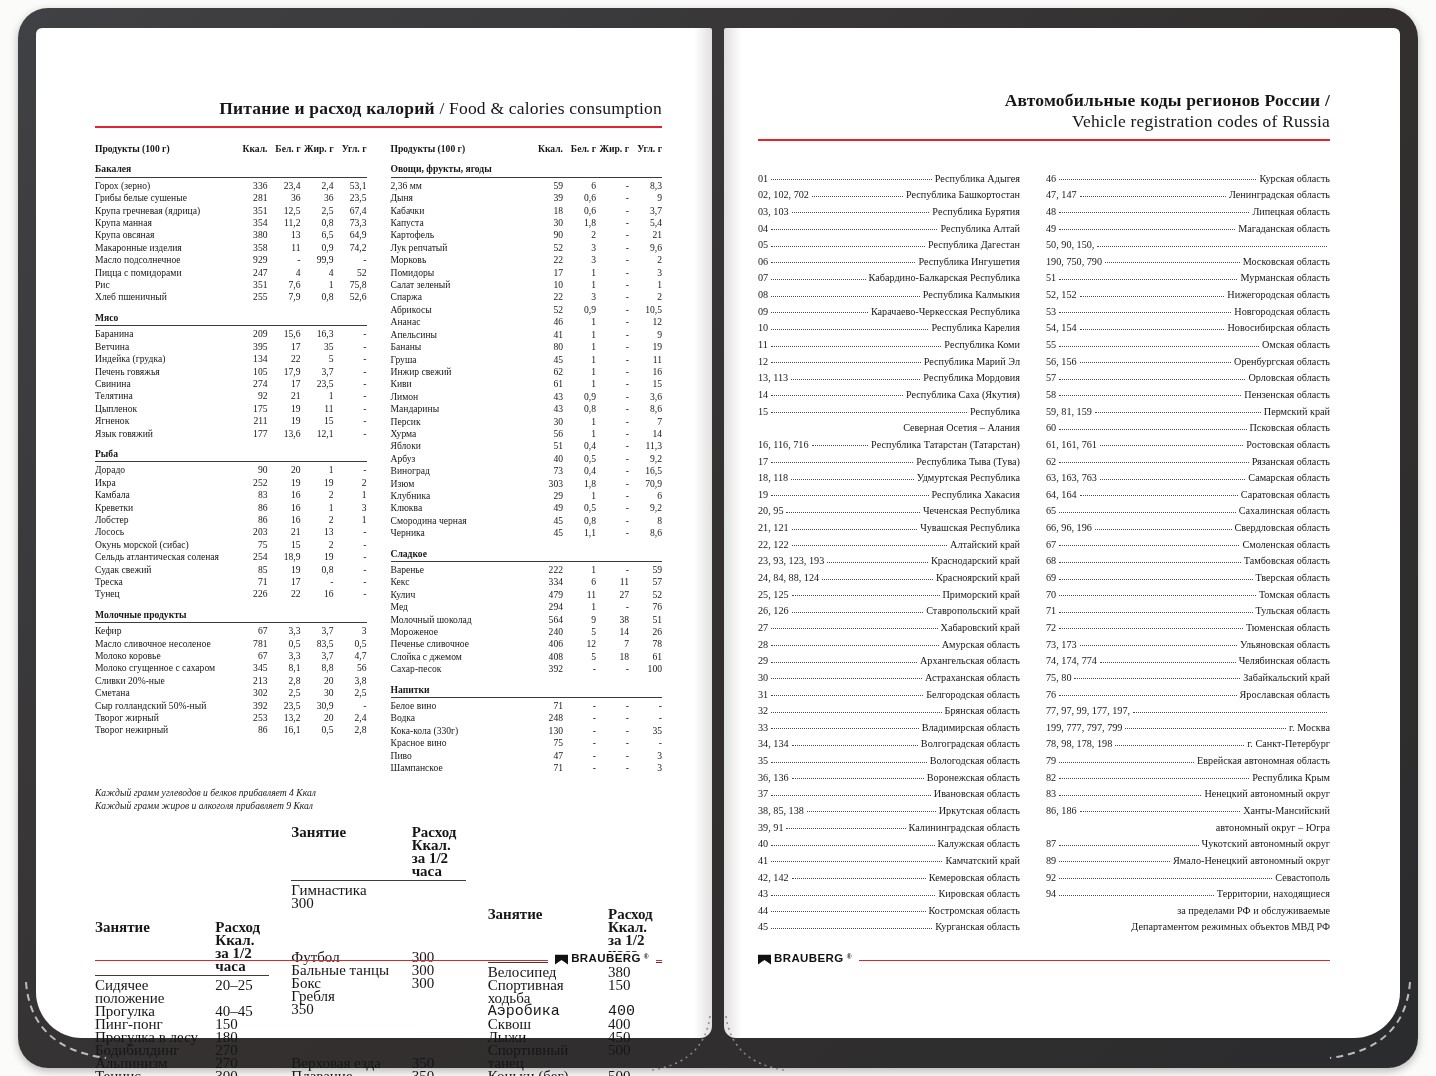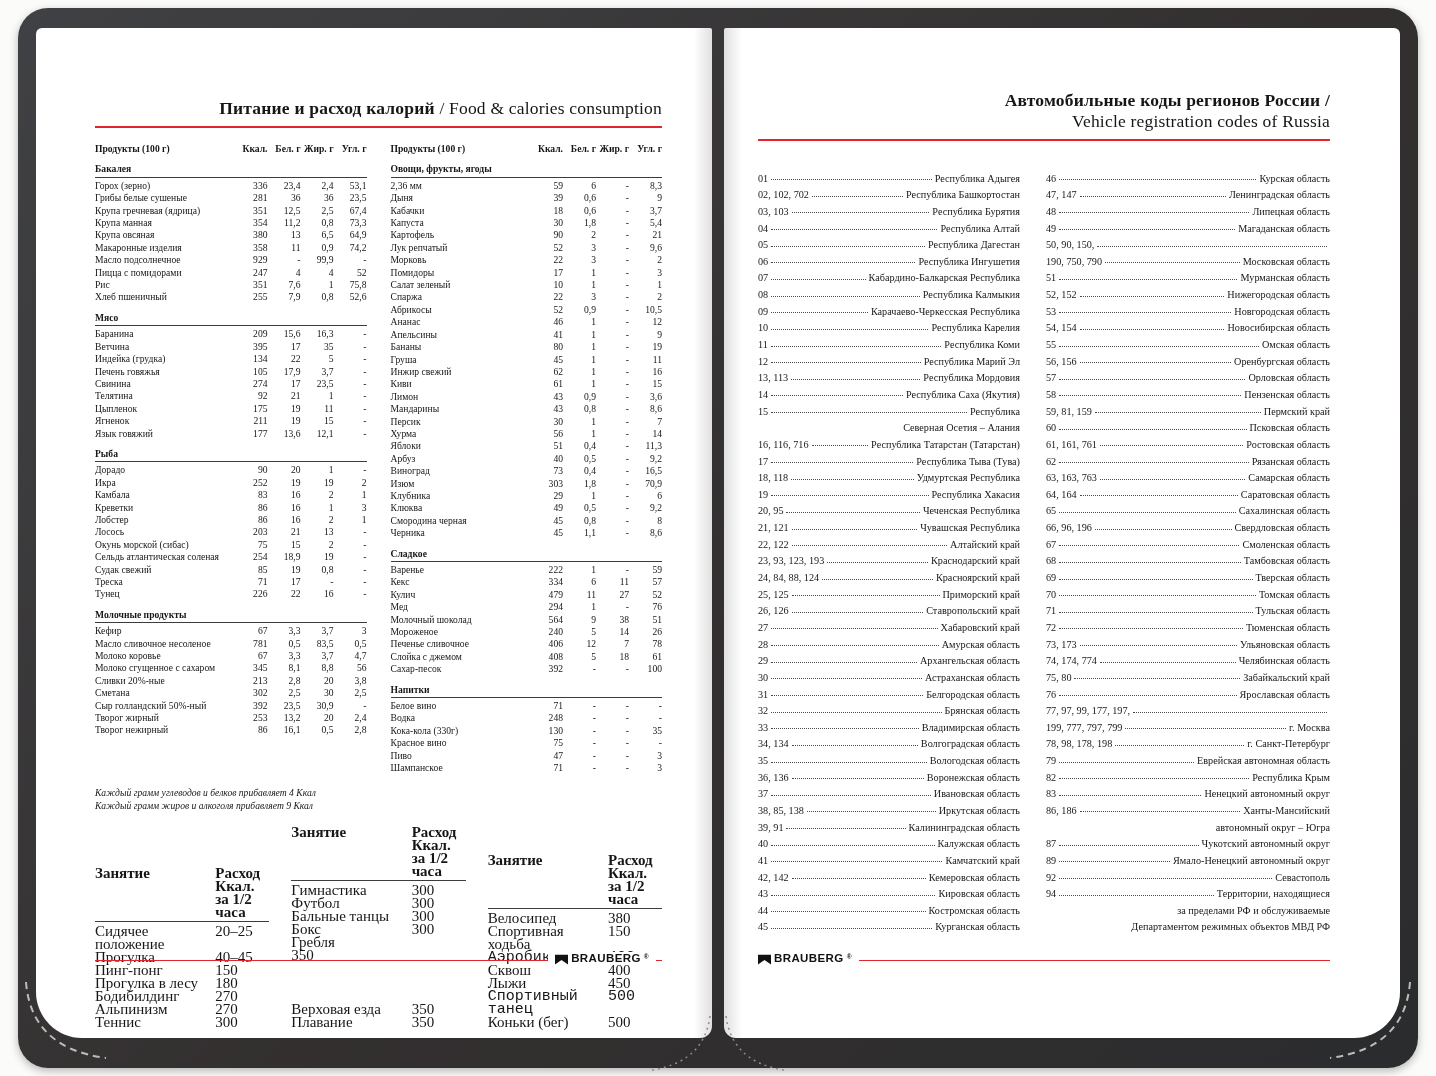--- a/index.html
+++ b/index.html
@@ -716,21 +716,21 @@
             <div class="act-row act-body-row" style="display: flex;">
               <span class="an">Теннис</span>
               <span class="av">300</span>
             </div>
           </div>
           <div class="act-group">
             <div class="act-head">
               <span class="an">Занятие</span>
               <span class="av">Расход Ккал. за 1/2 часа</span>
             </div>
-            <div class="act-row act-body-row" style="display: flex;">
+            <div class="act-row act-body-row" style="display: flex; flex-direction: column;">
               <span class="an">Гимнастика</span>
               <span class="av">300</span>
             </div>
             <div class="act-row act-body-row" style="display: flex;">
               <span class="an">Футбол</span>
               <span class="av">300</span>
             </div>
             <div class="act-row act-body-row" style="display: flex;">
               <span class="an">Бальные танцы</span>
               <span class="av">300</span>
@@ -770,21 +770,21 @@
               <span class="av">400</span>
             </div>
             <div class="act-row act-body-row" style="display: flex;">
               <span class="an">Сквош</span>
               <span class="av">400</span>
             </div>
             <div class="act-row act-body-row" style="display: flex;">
               <span class="an">Лыжи</span>
               <span class="av">450</span>
             </div>
-            <div class="act-row act-body-row" style="display: flex; font-family: Liberation Mono, monospace;">
+            <div class="act-row act-body-row" style="display: flex;">
               <span class="an">Спортивный танец</span>
               <span class="av">500</span>
             </div>
             <div class="act-row act-body-row" style="display: flex;">
               <span class="an">Коньки (бег)</span>
               <span class="av">500</span>
             </div>
           </div>
         </div>
     </div>

